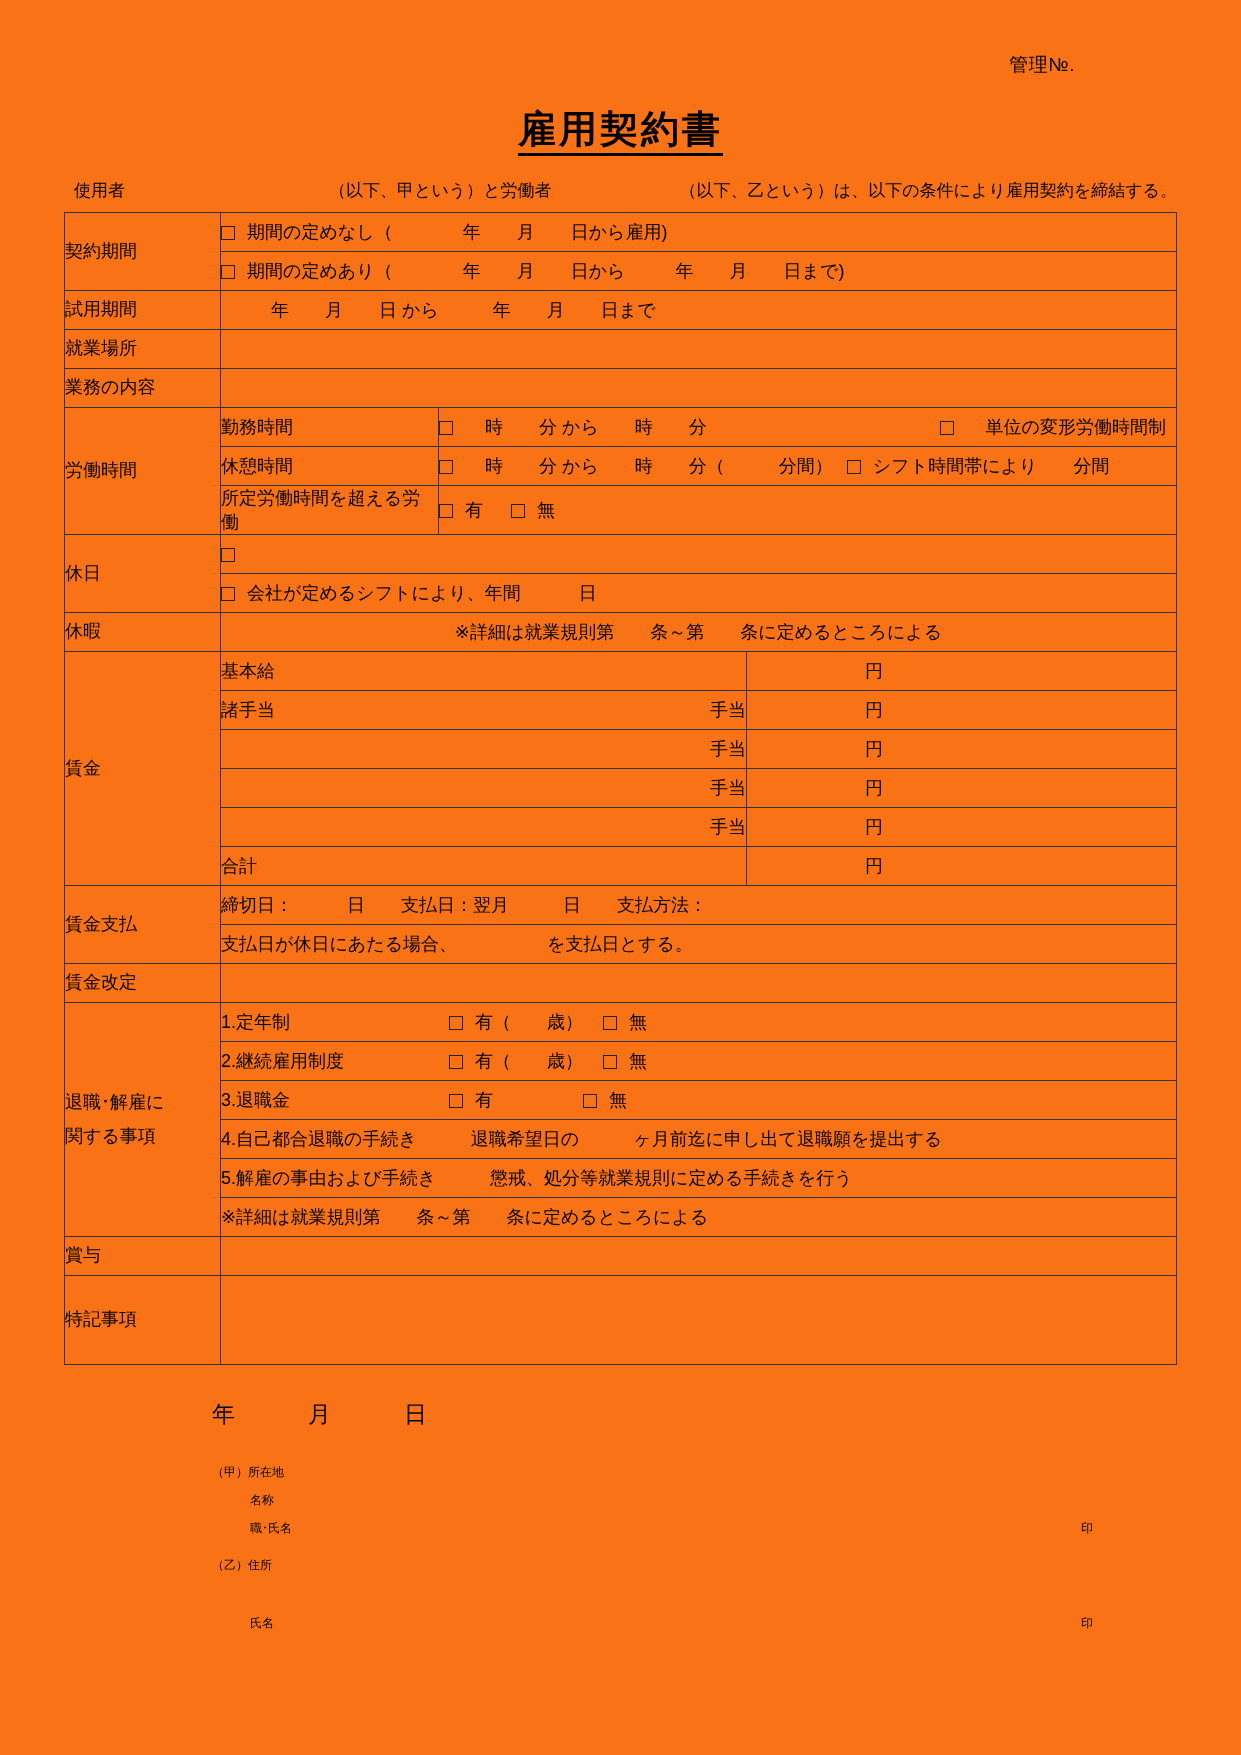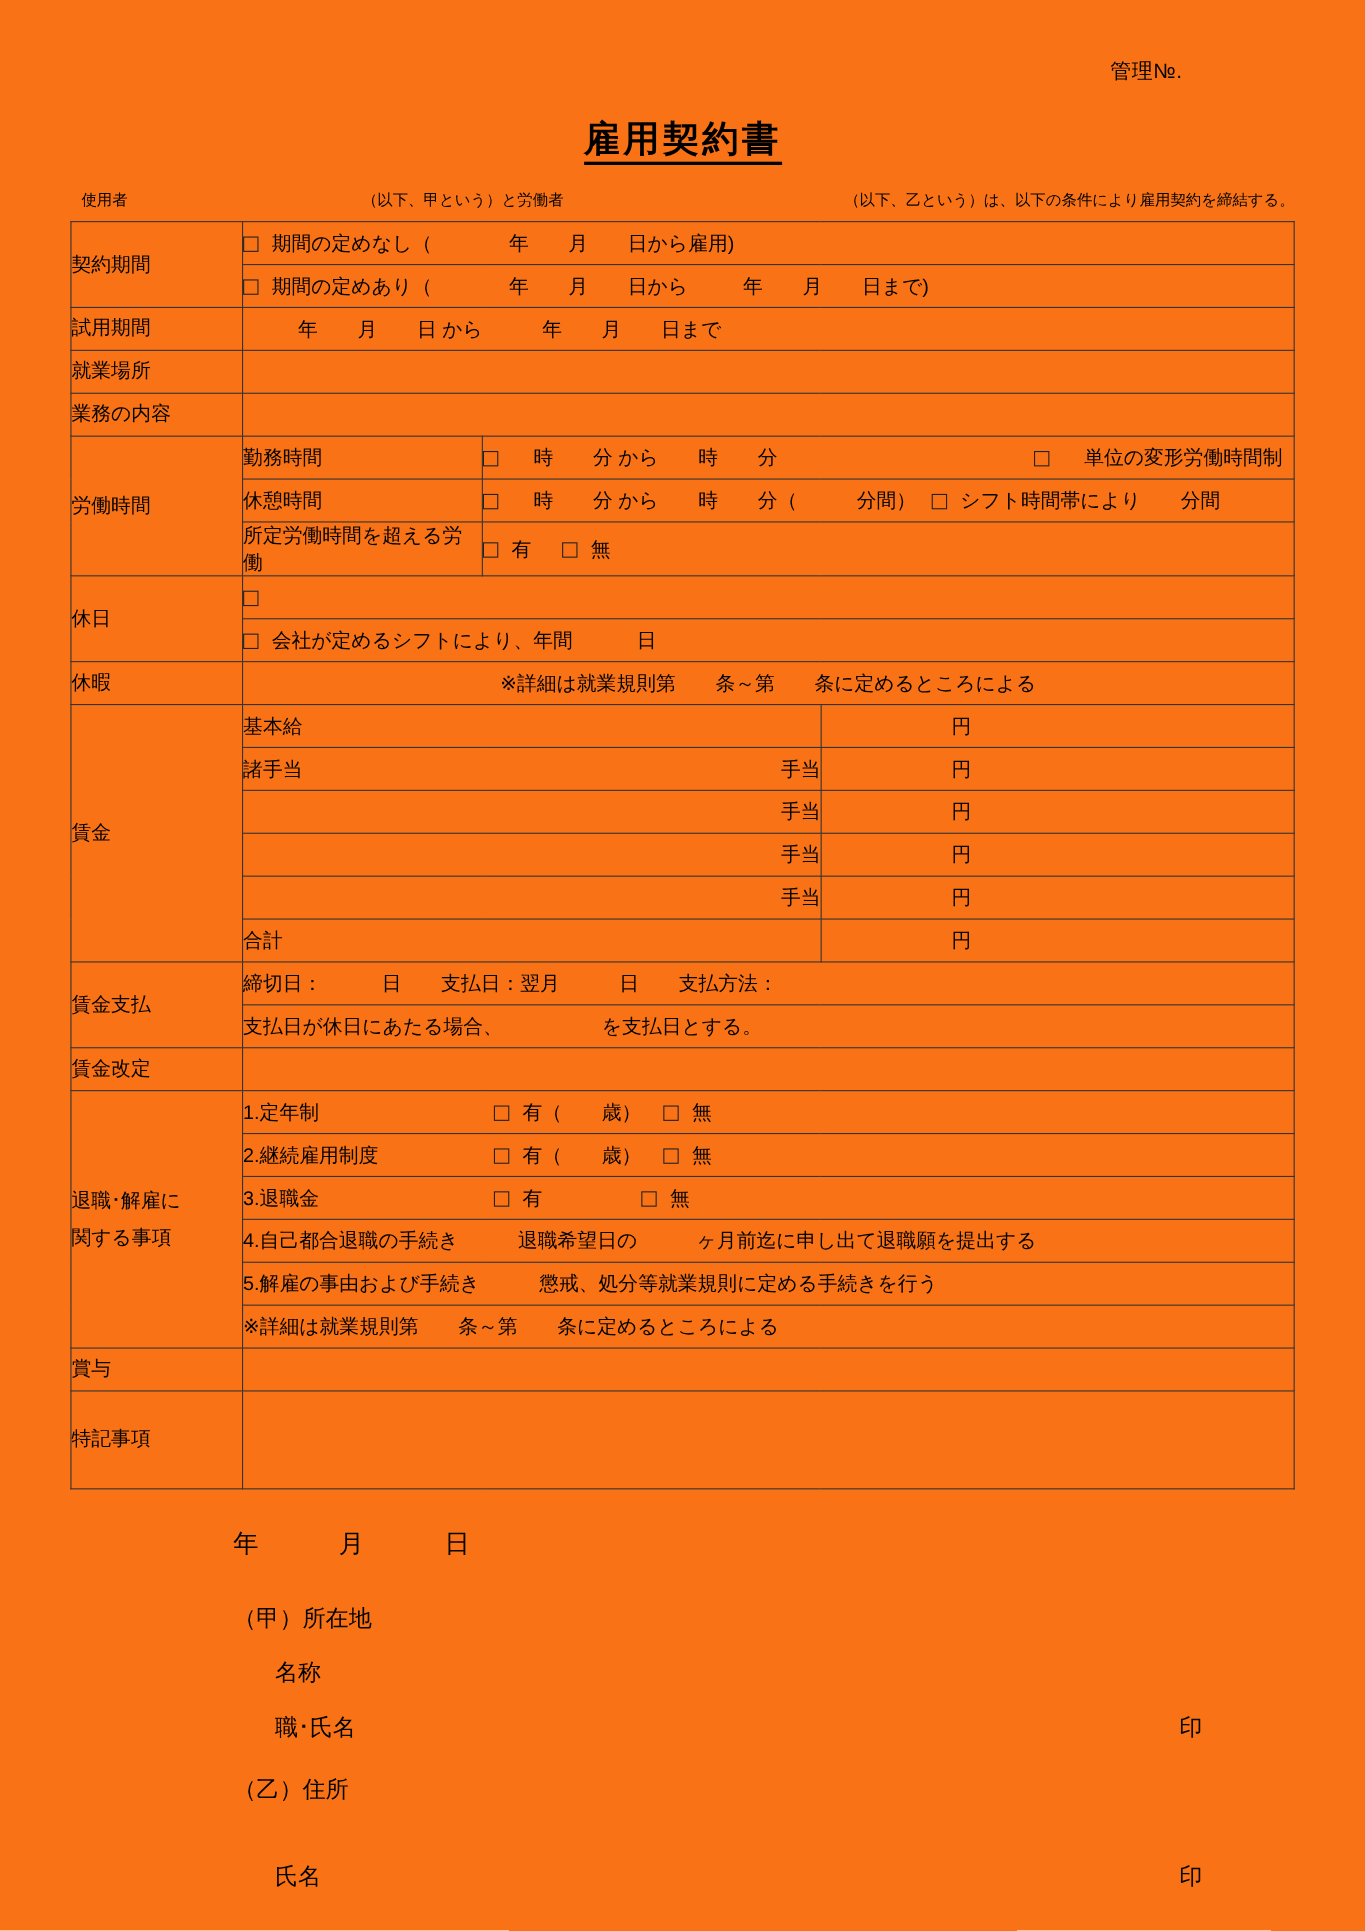--- a/index.html
+++ b/index.html
@@ -21,34 +21,34 @@
   }
   .admin-no {
     text-align: right;
     font-size: 19px;
     letter-spacing: 0.5px;
     padding-right: 102px;
     margin: 0 0 26px 0;
   }
   .doc-title {
     text-align: center;
-    font-size: 33px;
+    font-size: 38px;
     font-weight: bold;
     letter-spacing: 3px;
     margin: 0 0 6px 0;
     padding-bottom: 2px;
   }
   .doc-title span.underlined {
     border-bottom: 3px solid #000;
     padding-bottom: 3px;
   }
   .intro-line {
     display: flex;
     align-items: flex-end;
-    font-size: 14px;
+    font-size: 17px;
     margin: 22px 0 10px 0;
     white-space: nowrap;
   }
   .intro-a { width: 255px; padding-left: 10px;}
   .intro-b { width: 310px; font-family: Liberation Serif, serif; }
   .intro-c { flex: 1; text-align: right; }
 
   table.contract {
     border-collapse: collapse;
     width: 100%;
@@ -111,21 +111,21 @@
   .closing {
     font-size: 18.5px;
     margin: 16px 0 0 22px;
     line-height: 1.7;
   }
   .date-line {
     font-size: 23px;
     margin: 34px 0 0 148px;
     letter-spacing: 1px;
   }
-  .sig-block { margin-top: 28px; font-size: 21px; }
+  .sig-block { margin-top: 28px; font-size: 12px; }
   .sig-row {
     display: flex;
     margin-left: 148px;
     line-height: 2.35;
   }
   .sig-key { width: 130px; }
   .sig-key.indent { padding-left: 38px; }
   .sig-seal { margin-left: auto; padding-right: 84px; }
   .gap-sm { height: 8px; }
 </style>

